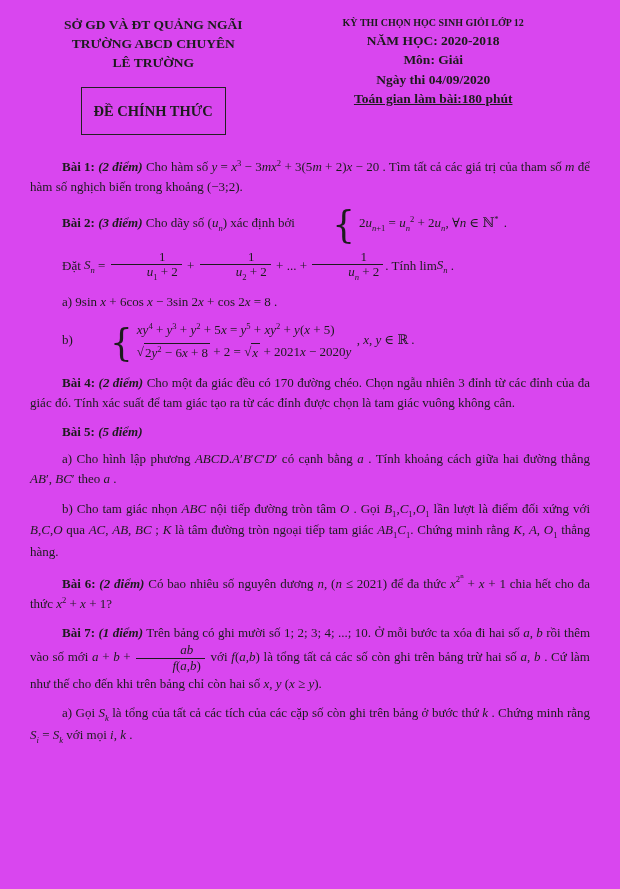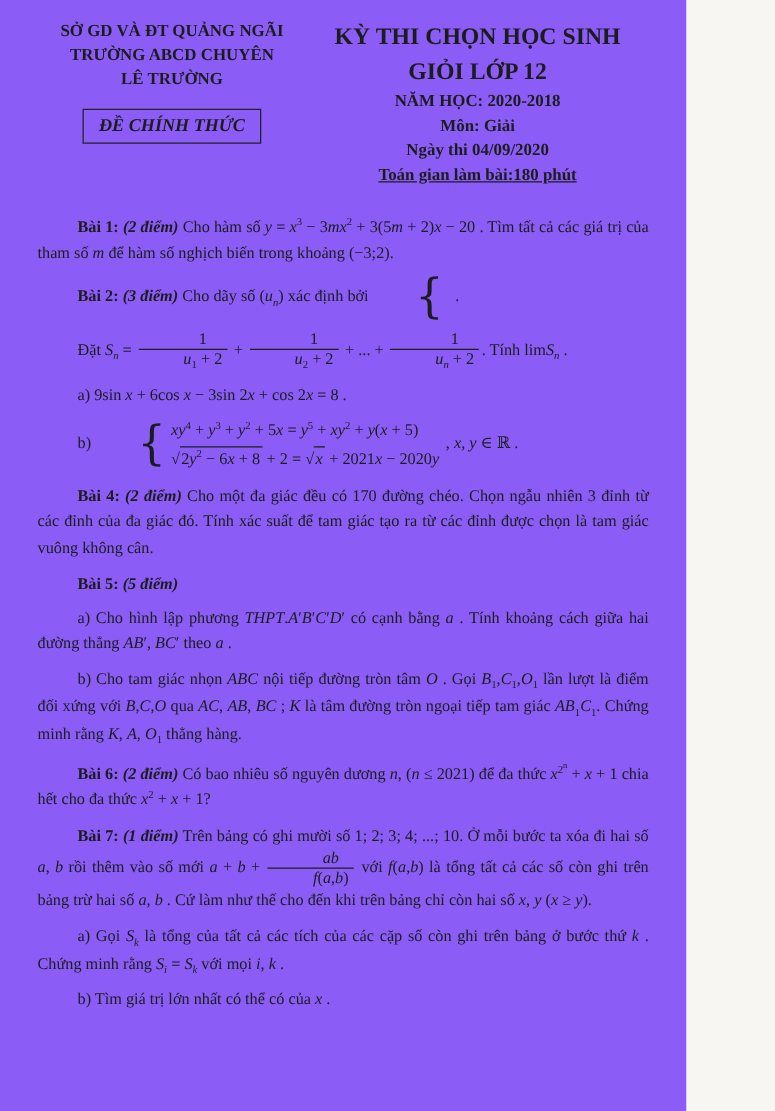--- a/index.html
+++ b/index.html
@@ -4,33 +4,33 @@
 <style>
   html,body{margin:0;padding:0;}
   body{
     width:620px;height:889px;
     background:#f7f6f3;
     font-family:"Liberation Serif","DejaVu Serif",serif;
     color:#1c1c1c;
     overflow:hidden;
   }
   .page{
-    width:549px;height:889px;
-    background:#8b5cf6;
+    width:620px;height:889px;
+    background:#d946ef;
     box-sizing:border-box;
     padding:16px 30px 10px 30px;
   }
   
   .header{display:flex;width:100%;}
   .hleft{width:44%;text-align:center;font-weight:bold;font-size:13.5px;line-height:1.4;}
   .hright{width:56%;text-align:center;font-weight:bold;font-size:13.5px;line-height:1.45;}
-  .hright .big{font-size:19px;}
+  .hright .big{font-size:10px;}
   .doc-box{
     display:inline-block;border:1.6px solid #222;
-    padding:3px 12px;margin-top:14px;font-size:14.5px;font-weight:bold;font-style:italic;
+    padding:13px 12px;margin-top:14px;font-size:14.5px;font-weight:bold;
   }
   .underlined{text-decoration:underline;}
   
   .content{margin-top:22px;font-size:13px;line-height:1.55;text-align:justify;}
   .para{margin:0 0 9px 0;text-indent:32px;}
   .para.tight{margin-bottom:7px;}
   i{font-style:italic;}
   sup{font-size:0.66em;}
   sub{font-size:0.66em;}
   sup sup{font-size:0.8em;}
@@ -68,34 +68,34 @@
       <div>Ngày thi 04/09/2020</div>
       <div class="underlined">Toán gian làm bài:180 phút</div>
     </div>
   </div>
 
   <div class="content">
     <p class="para"><b>Bài 1: <i>(2 điểm)</i></b> Cho hàm số <i>y</i> = <i>x</i><sup>3</sup> − 3<i>mx</i><sup>2</sup> + 3(5<i>m</i> + 2)<i>x</i> − 20 . Tìm tất cả các giá trị của tham số <i>m</i> để hàm số nghịch biến trong khoảng (−3;2).</p>
     <p class="para"><b>Bài 2: <i>(3 điểm)</i></b> Cho dãy số (<i>u<sub>n</sub></i>) xác định bởi <span class="cases">
           <span class="brace">{</span>
           <span class="rows">
+            <span class="row">2<i>u</i><sub><i>n</i>+1</sub> = <i>u</i><sub><i>n</i></sub><sup>2</sup> + 2<i>u</i><sub><i>n</i></sub>, ∀<i>n</i> ∈ ℕ<sup>*</sup></span>
           </span>
         </span> .</p>
     <p class="para">Đặt <i>S<sub>n</sub></i> = <span class="frac"><span class="num">1</span><span class="den"><i>u</i><sub>1</sub> + 2</span></span> + <span class="frac"><span class="num">1</span><span class="den"><i>u</i><sub>2</sub> + 2</span></span> + ... + <span class="frac"><span class="num">1</span><span class="den"><i>u<sub>n</sub></i> + 2</span></span>. Tính lim<i>S<sub>n</sub></i> .</p>
     <p class="para tight">a)  9sin <i>x</i> + 6cos <i>x</i> − 3sin 2<i>x</i> + cos 2<i>x</i> = 8 .</p>
     <p class="para">b) <span class="cases">
           <span class="brace">{</span>
           <span class="rows">
             <span class="row"><i>xy</i><sup>4</sup> + <i>y</i><sup>3</sup> + <i>y</i><sup>2</sup> + 5<i>x</i> = <i>y</i><sup>5</sup> + <i>xy</i><sup>2</sup> + <i>y</i>(<i>x</i> + 5)</span>
             <span class="row"><span class="sqrt">√<span class="rad">2<i>y</i><sup>2</sup> − 6<i>x</i> + 8</span></span> + 2 = <span class="sqrt">√<span class="rad"><i>x</i></span></span> + 2021<i>x</i> − 2020<i>y</i></span>
           </span>
         </span> , <i>x</i>, <i>y</i> ∈ ℝ .</p>
     <p class="para"><b>Bài 4: <i>(2 điểm)</i></b> Cho một đa giác đều có 170 đường chéo. Chọn ngẫu nhiên 3 đỉnh từ các đỉnh của đa giác đó. Tính xác suất để tam giác tạo ra từ các đỉnh được chọn là tam giác vuông không cân.</p>
     <p class="para tight"><b>Bài 5: <i>(5 điểm)</i></b></p>
-    <p class="para">a) Cho hình lập phương <i>THPT</i>.<i>A</i>′<i>B</i>′<i>C</i>′<i>D</i>′ có cạnh bằng <i>a</i> . Tính khoảng cách giữa hai đường thẳng <i>AB</i>′, <i>BC</i>′ theo <i>a</i> .</p>
+    <p class="para">a) Cho hình lập phương <i>ABCD</i>.<i>A</i>′<i>B</i>′<i>C</i>′<i>D</i>′ có cạnh bằng <i>a</i> . Tính khoảng cách giữa hai đường thẳng <i>AB</i>′, <i>BC</i>′ theo <i>a</i> .</p>
     <p class="para">b) Cho tam giác nhọn <i>ABC</i> nội tiếp đường tròn tâm <i>O</i> . Gọi <i>B</i><sub>1</sub>,<i>C</i><sub>1</sub>,<i>O</i><sub>1</sub> lần lượt là điểm đối xứng với <i>B</i>,<i>C</i>,<i>O</i> qua <i>AC</i>, <i>AB</i>, <i>BC</i> ;  <i>K</i> là tâm đường tròn ngoại tiếp tam giác <i>AB</i><sub>1</sub><i>C</i><sub>1</sub>. Chứng minh rằng <i>K</i>, <i>A</i>, <i>O</i><sub>1</sub> thẳng hàng.</p>
     <p class="para"><b>Bài 6: <i>(2 điểm)</i></b> Có bao nhiêu số nguyên dương <i>n</i>, (<i>n</i> ≤ 2021) để đa thức <i>x</i><sup>2<sup>n</sup></sup> + <i>x</i> + 1 chia hết cho đa thức <i>x</i><sup>2</sup> + <i>x</i> + 1?</p>
     <p class="para"><b>Bài 7: <i>(1 điểm)</i></b> Trên bảng có ghi mười số 1; 2; 3; 4; ...; 10. Ở mỗi bước ta xóa đi hai số <i>a</i>, <i>b</i> rồi thêm vào số mới <i>a</i> + <i>b</i> + <span class="frac"><span class="num"><i>ab</i></span><span class="den"><i>f</i>(<i>a</i>,<i>b</i>)</span></span> với <i>f</i>(<i>a</i>,<i>b</i>) là tổng tất cả các số còn ghi trên bảng trừ hai số <i>a</i>, <i>b</i> . Cứ làm như thế cho đến khi trên bảng chỉ còn hai số <i>x</i>, <i>y</i> (<i>x</i> ≥ <i>y</i>).</p>
     <p class="para tight">a) Gọi <i>S<sub>k</sub></i> là tổng của tất cả các tích của các cặp số còn ghi trên bảng ở bước thứ <i>k</i> . Chứng minh rằng <i>S<sub>i</sub></i> = <i>S<sub>k</sub></i> với mọi <i>i</i>, <i>k</i> .</p>
-    <p class="para tight">b) Tìm giá trị lớn nhất có thể có của <i>x</i> .</p>
   </div>
 
 </div>
 
 </body></html>

